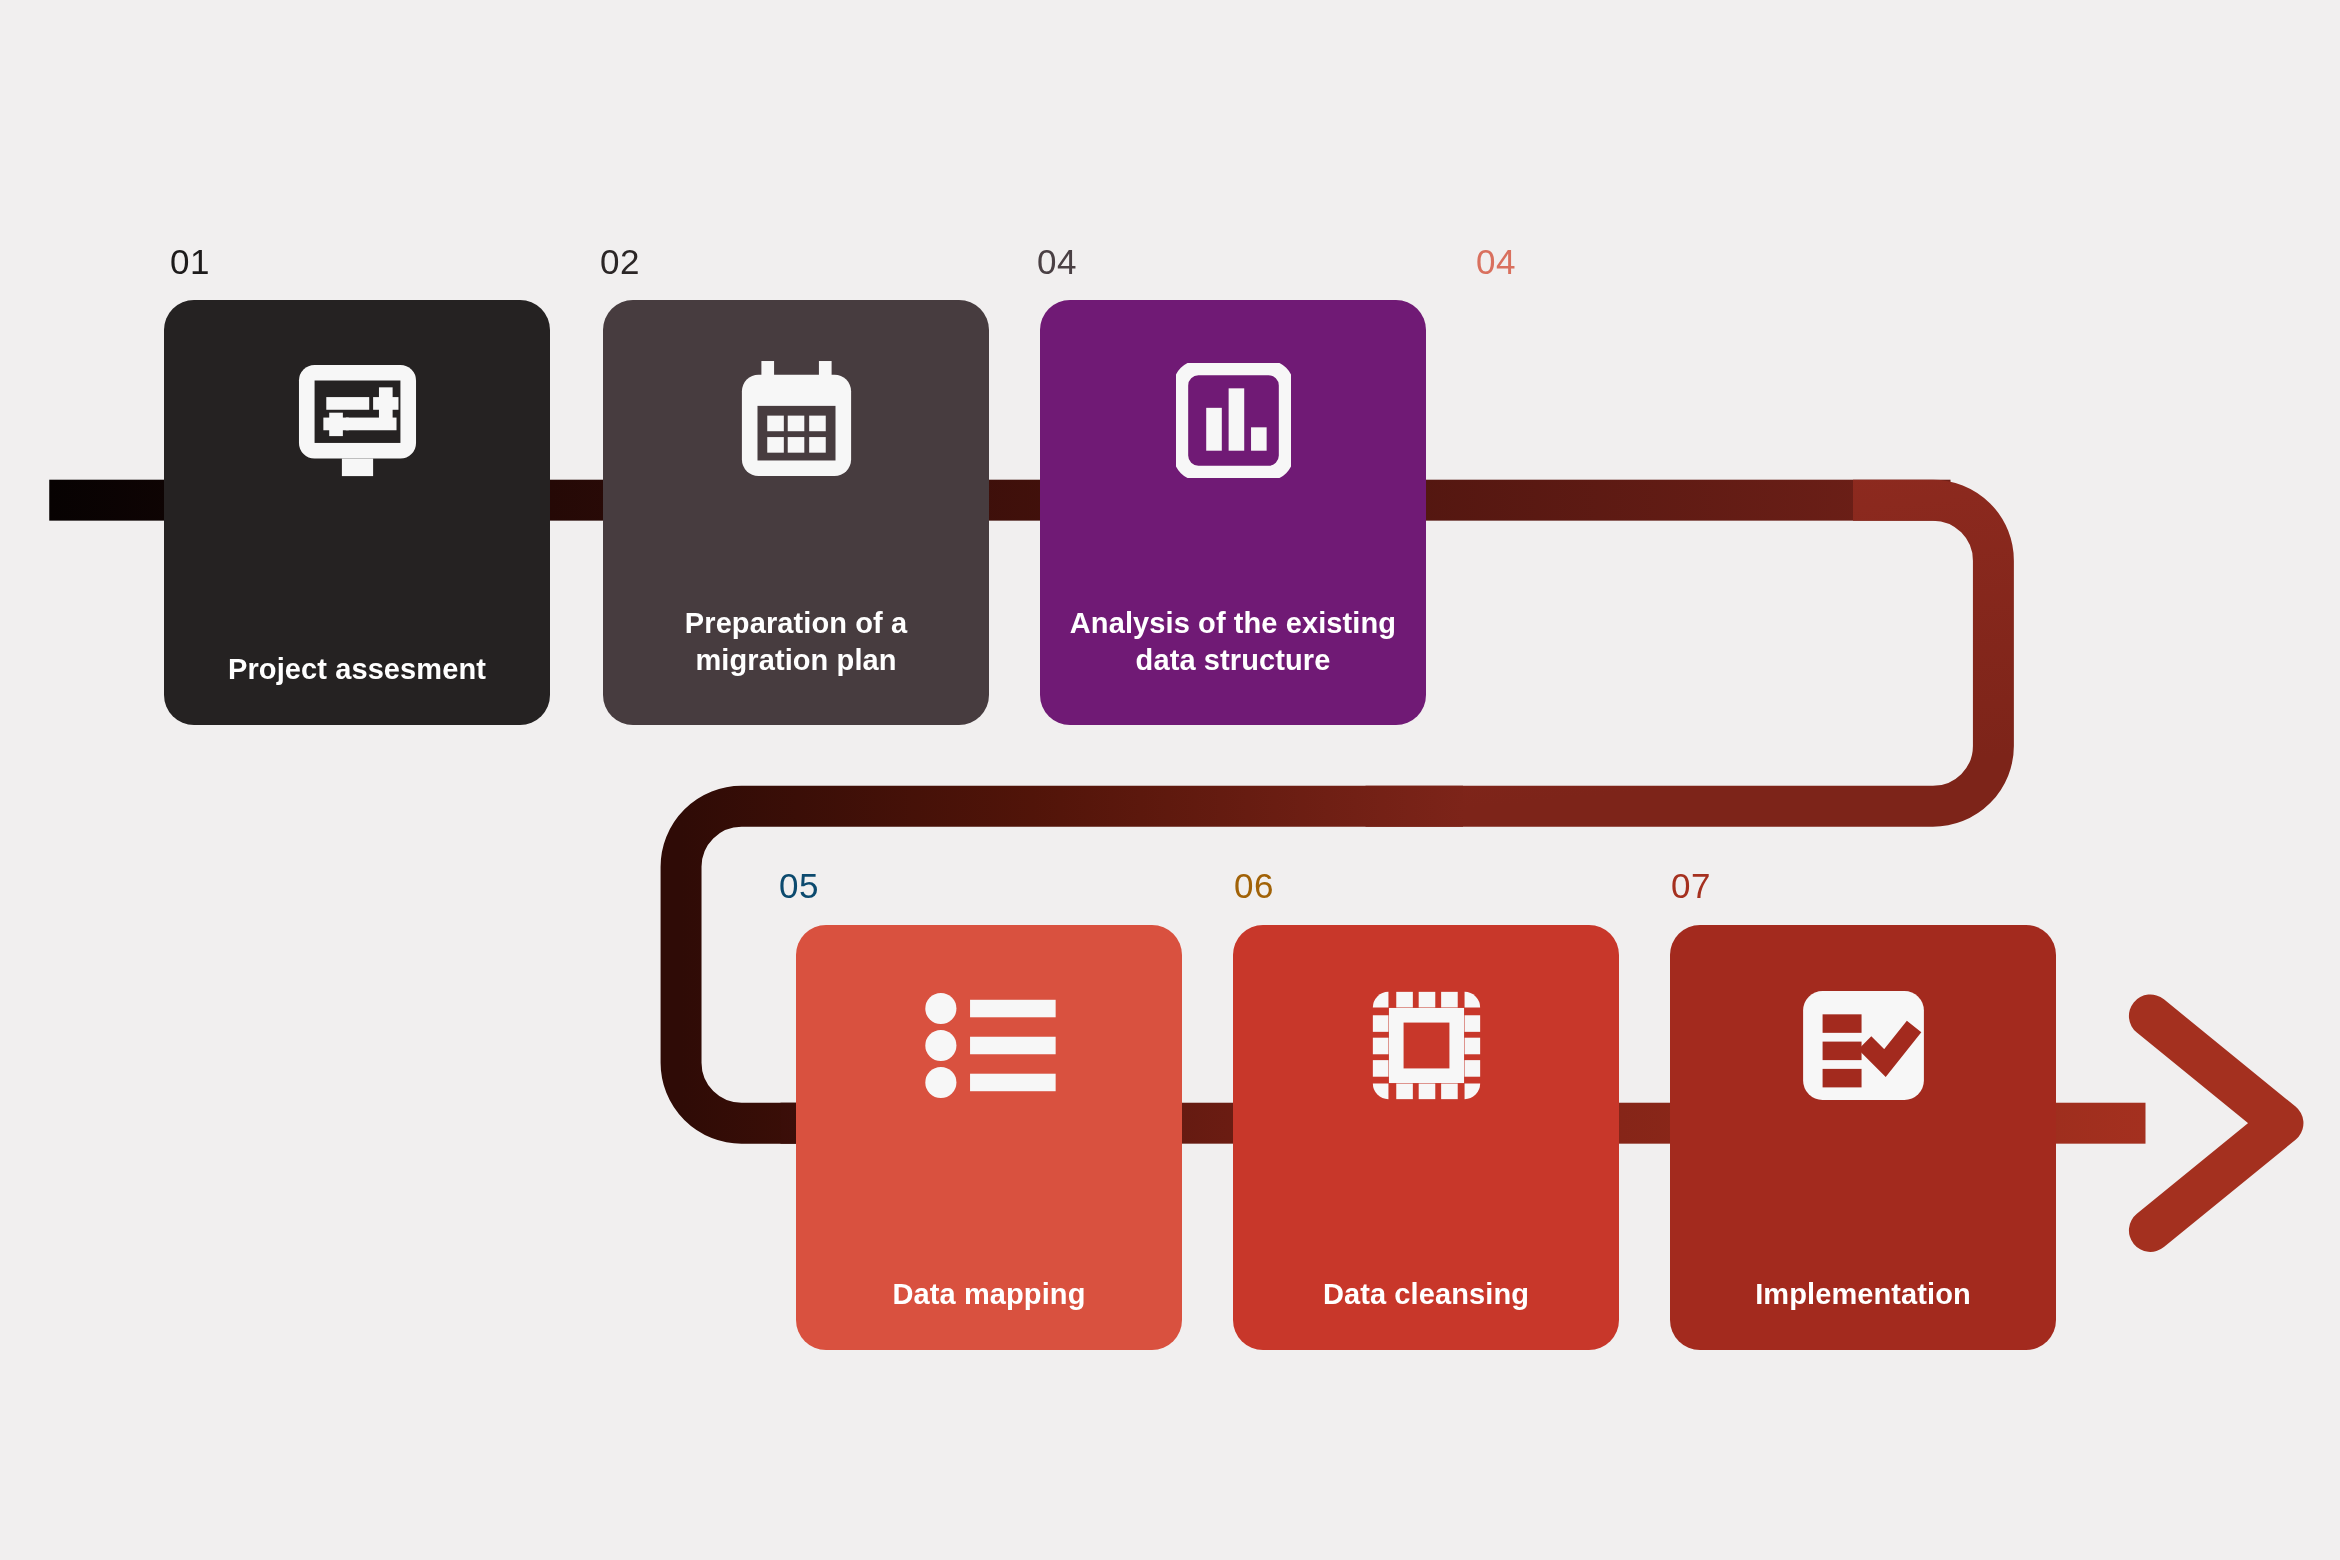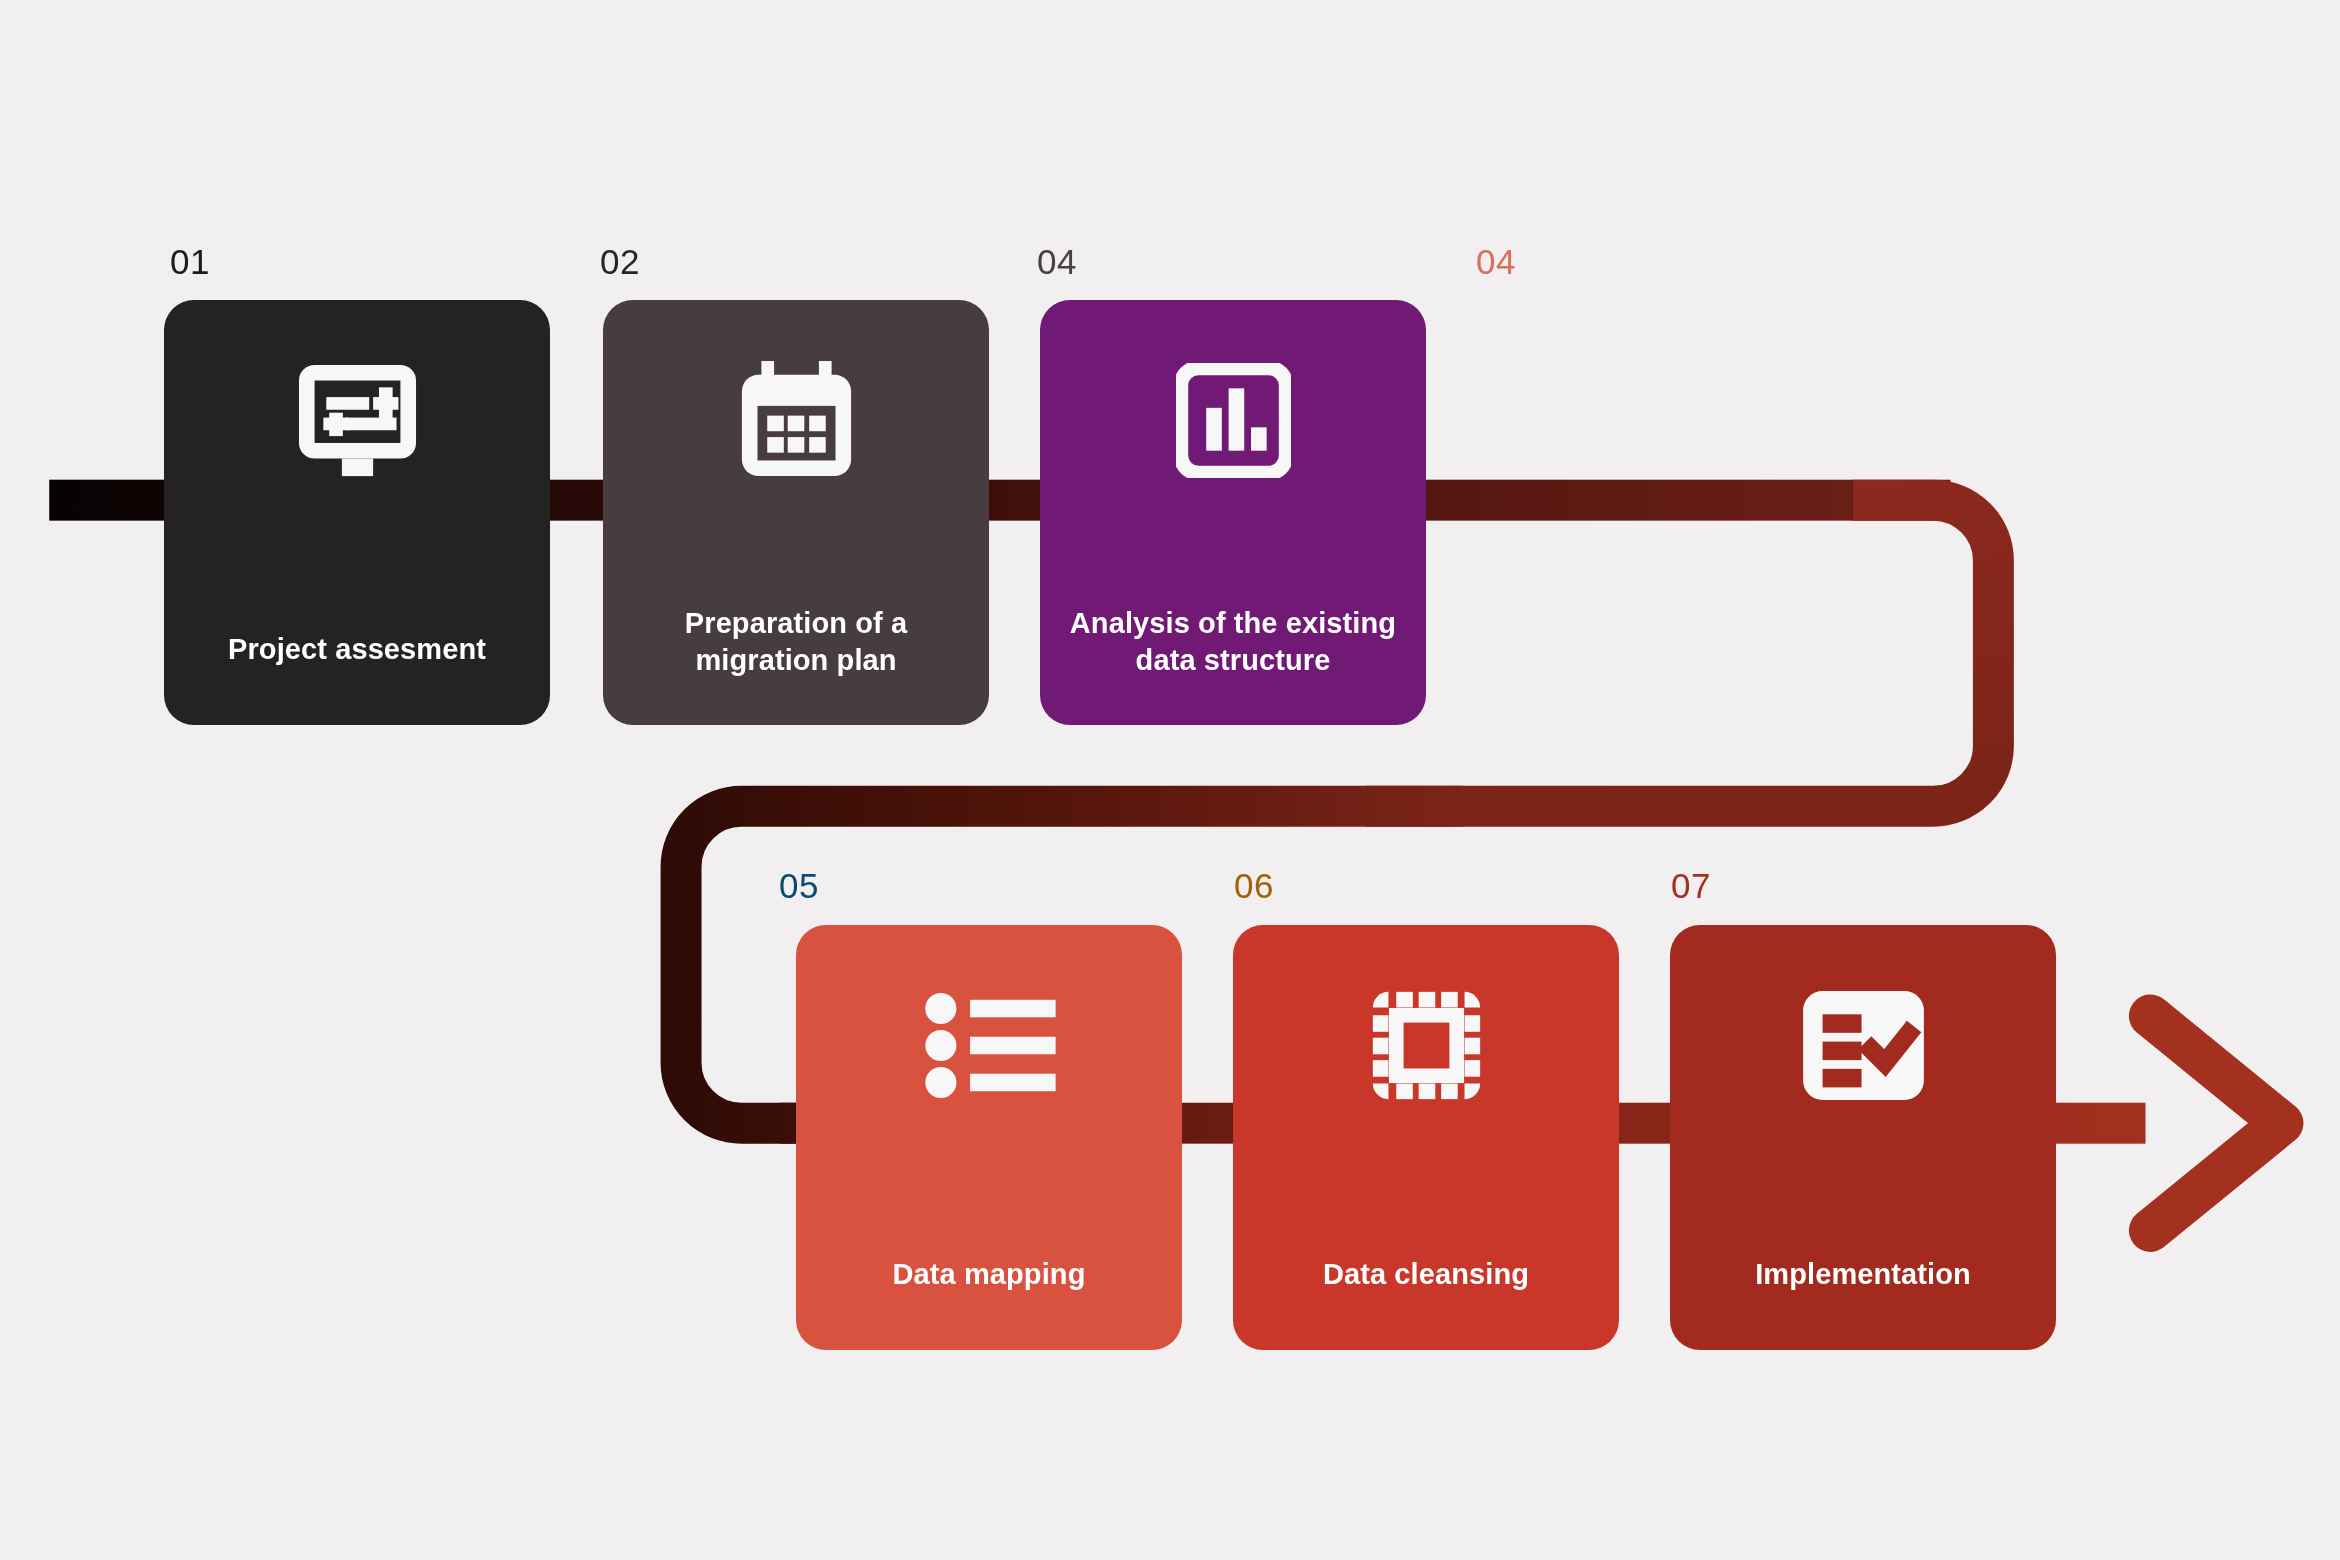--- a/index.html
+++ b/index.html
@@ -35,21 +35,21 @@
     position: absolute;
     left: 25px; right: 25px;
     bottom: 45px;
     text-align: center;
     color: #ffffff;
     font-size: 29px;
     font-weight: bold;
     line-height: 1.3;
     letter-spacing: 0.1px;
   }
-  .step .label.one-line { bottom: 56px; margin-top: 31px; }
+  .step .label.one-line { bottom: 36px; margin-top: 31px; }
 
   
   .step-number {
     position: absolute;
     font-size: 35px;
     font-weight: normal;
     letter-spacing: 0.5px;
     line-height: 1;
     z-index: 6;
   }

